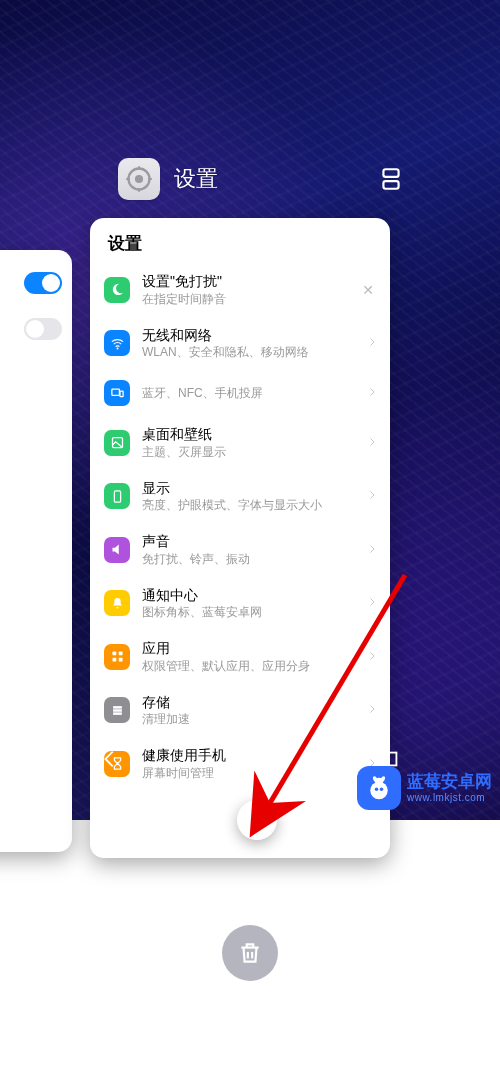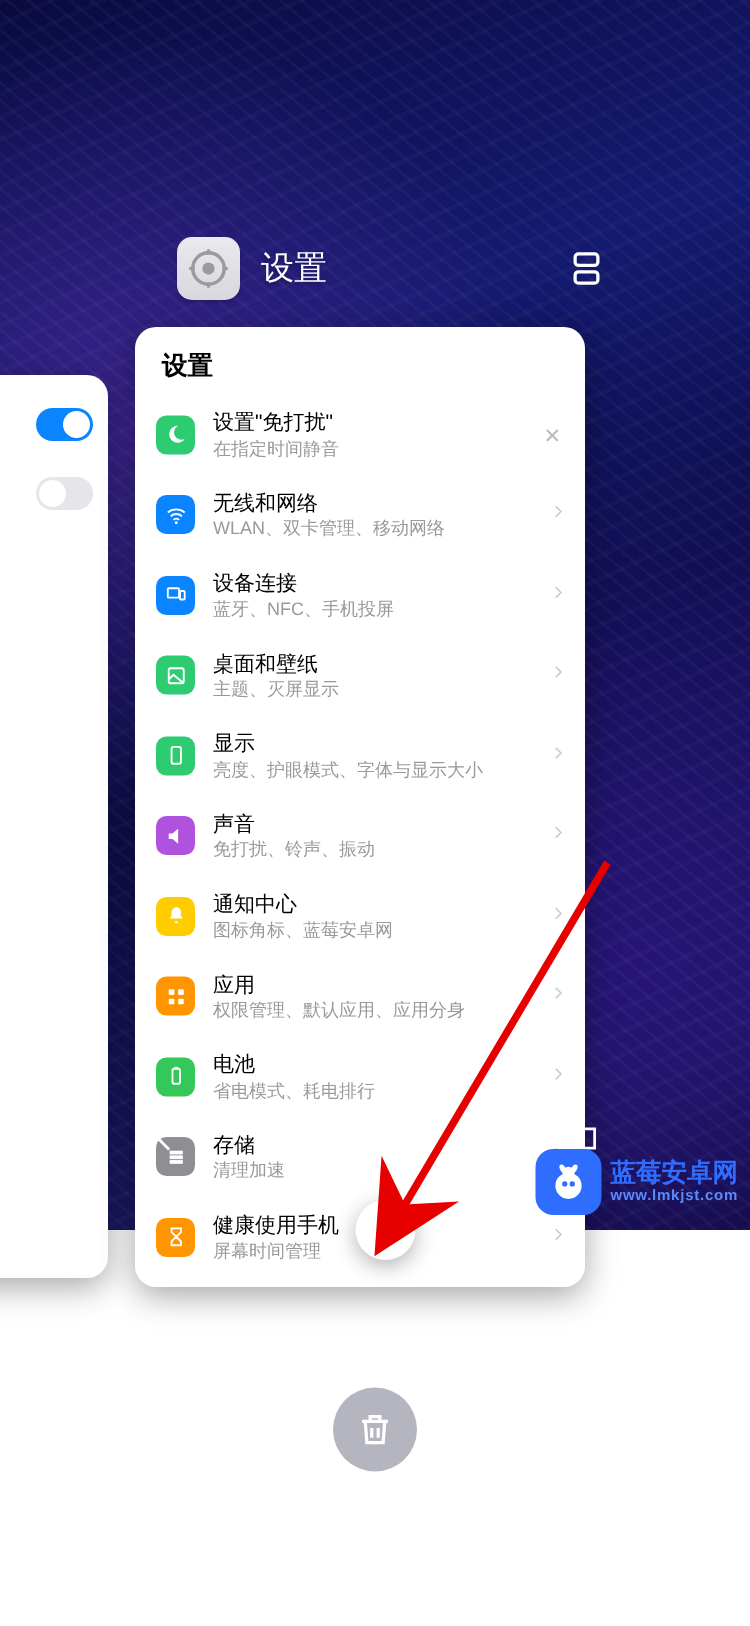--- a/index.html
+++ b/index.html
@@ -147,21 +147,21 @@
     position:absolute; right:8px; bottom:10px;
     display:flex; align-items:center; gap:6px;justify-content:flex-end;
   }
   .wm-icon {
     width:44px; height:44px; border-radius:12px;
     background:#2f6dff;
     display:flex; align-items:center; justify-content:center;
   }
   .wm-icon svg { width:30px; height:30px; fill:#fff; }
   .wm-text { color:#2f6dff; font-size:17px; font-weight:600; line-height:1.1; }
-  .wm-text .sub { display:block; font-size:10px; color:#5a8aff; font-weight:700; letter-spacing:0.5px; }
+  .wm-text .sub { display:block; font-size:10px; color:#5a8aff; font-weight:400; letter-spacing:0.5px; }
 </style>
 </head>
 <body>
 
 <div class="screen">
 
   <div class="header">
     <div class="app-icon">
       <svg viewBox="0 0 24 24">
           <circle cx="12" cy="12" r="9" fill="none" stroke="#9a9aa0" stroke-width="2"></circle>
@@ -211,36 +211,35 @@
 
       <div class="row">
         <div class="row-icon ic-wifi">
             <svg viewBox="0 0 24 24">
               <path d="M3 9a14 14 0 0 1 18 0M6 13a9 9 0 0 1 12 0M9 17a4 4 0 0 1 6 0" fill="none" stroke="#fff" stroke-width="2"></path>
               <circle cx="12" cy="20" r="1.5"></circle>
             </svg>
           </div>
         <div class="row-text">
           <div class="row-title">无线和网络</div>
-          <div class="row-sub">WLAN、双卡管理、移动网络</div>
+          <div class="row-sub">WLAN、安全和隐私、移动网络</div>
         </div>
         <div class="row-chevron"><svg viewBox="0 0 24 24">
               <polyline points="9 5 16 12 9 19"></polyline>
             </svg></div>
       </div>
 
       <div class="row">
         <div class="row-icon ic-conn">
             <svg viewBox="0 0 24 24">
               <rect x="3" y="5" width="12" height="10" rx="1" fill="none" stroke="#fff" stroke-width="2"></rect>
               <rect x="16" y="8" width="5" height="9" rx="1" fill="none" stroke="#fff" stroke-width="2"></rect>
             </svg>
           </div>
         <div class="row-text">
-          <div class="row-title">设备连接</div>
           <div class="row-sub">蓝牙、NFC、手机投屏</div>
         </div>
         <div class="row-chevron"><svg viewBox="0 0 24 24">
               <polyline points="9 5 16 12 9 19"></polyline>
             </svg></div>
       </div>
 
       <div class="row">
         <div class="row-icon ic-wall">
             <svg viewBox="0 0 24 24">
@@ -314,35 +313,20 @@
           </div>
         <div class="row-text">
           <div class="row-title">应用</div>
           <div class="row-sub">权限管理、默认应用、应用分身</div>
         </div>
         <div class="row-chevron"><svg viewBox="0 0 24 24">
               <polyline points="9 5 16 12 9 19"></polyline>
             </svg></div>
       </div>
 
-      <div class="row">
-        <div class="row-icon ic-batt">
-            <svg viewBox="0 0 24 24">
-              <rect x="8" y="4" width="8" height="16" rx="2" fill="none" stroke="#fff" stroke-width="2"></rect>
-              <rect x="10" y="2" width="4" height="2"></rect>
-            </svg>
-          </div>
-        <div class="row-text">
-          <div class="row-title">电池</div>
-          <div class="row-sub">省电模式、耗电排行</div>
-        </div>
-        <div class="row-chevron"><svg viewBox="0 0 24 24">
-              <polyline points="9 5 16 12 9 19"></polyline>
-            </svg></div>
-      </div>
 
       <div class="row">
         <div class="row-icon ic-store">
             <svg viewBox="0 0 24 24">
               <rect x="5" y="5" width="14" height="4"></rect>
               <rect x="5" y="10" width="14" height="4"></rect>
               <rect x="5" y="15" width="14" height="4"></rect>
             </svg>
           </div>
         <div class="row-text">

